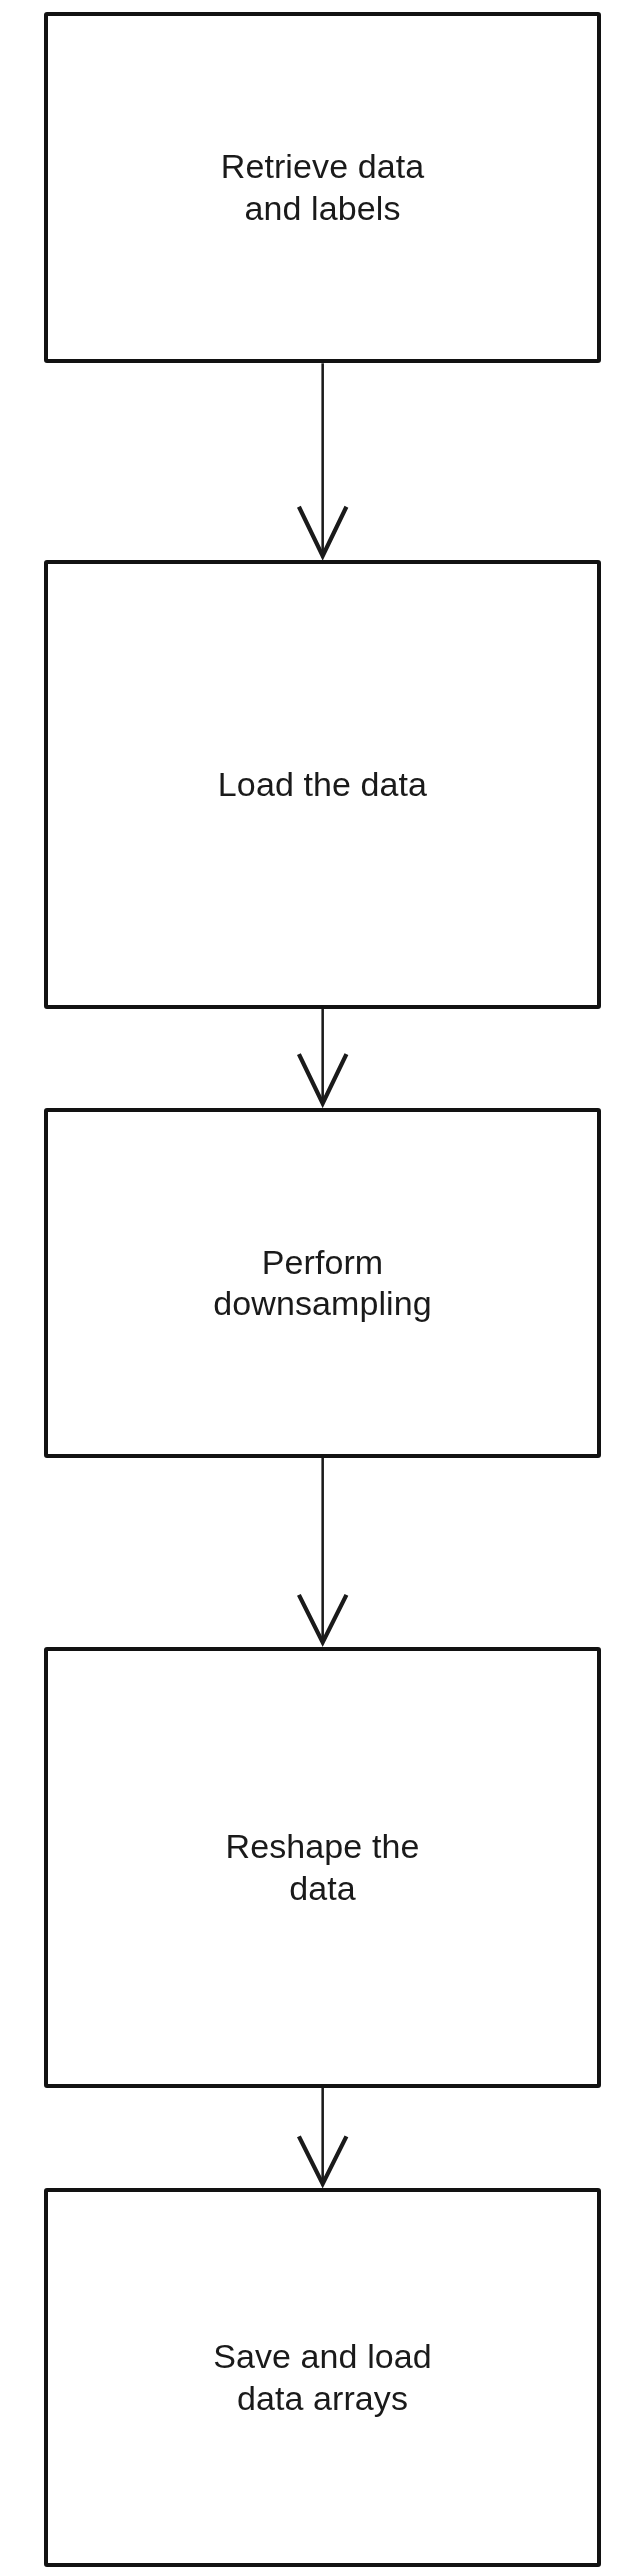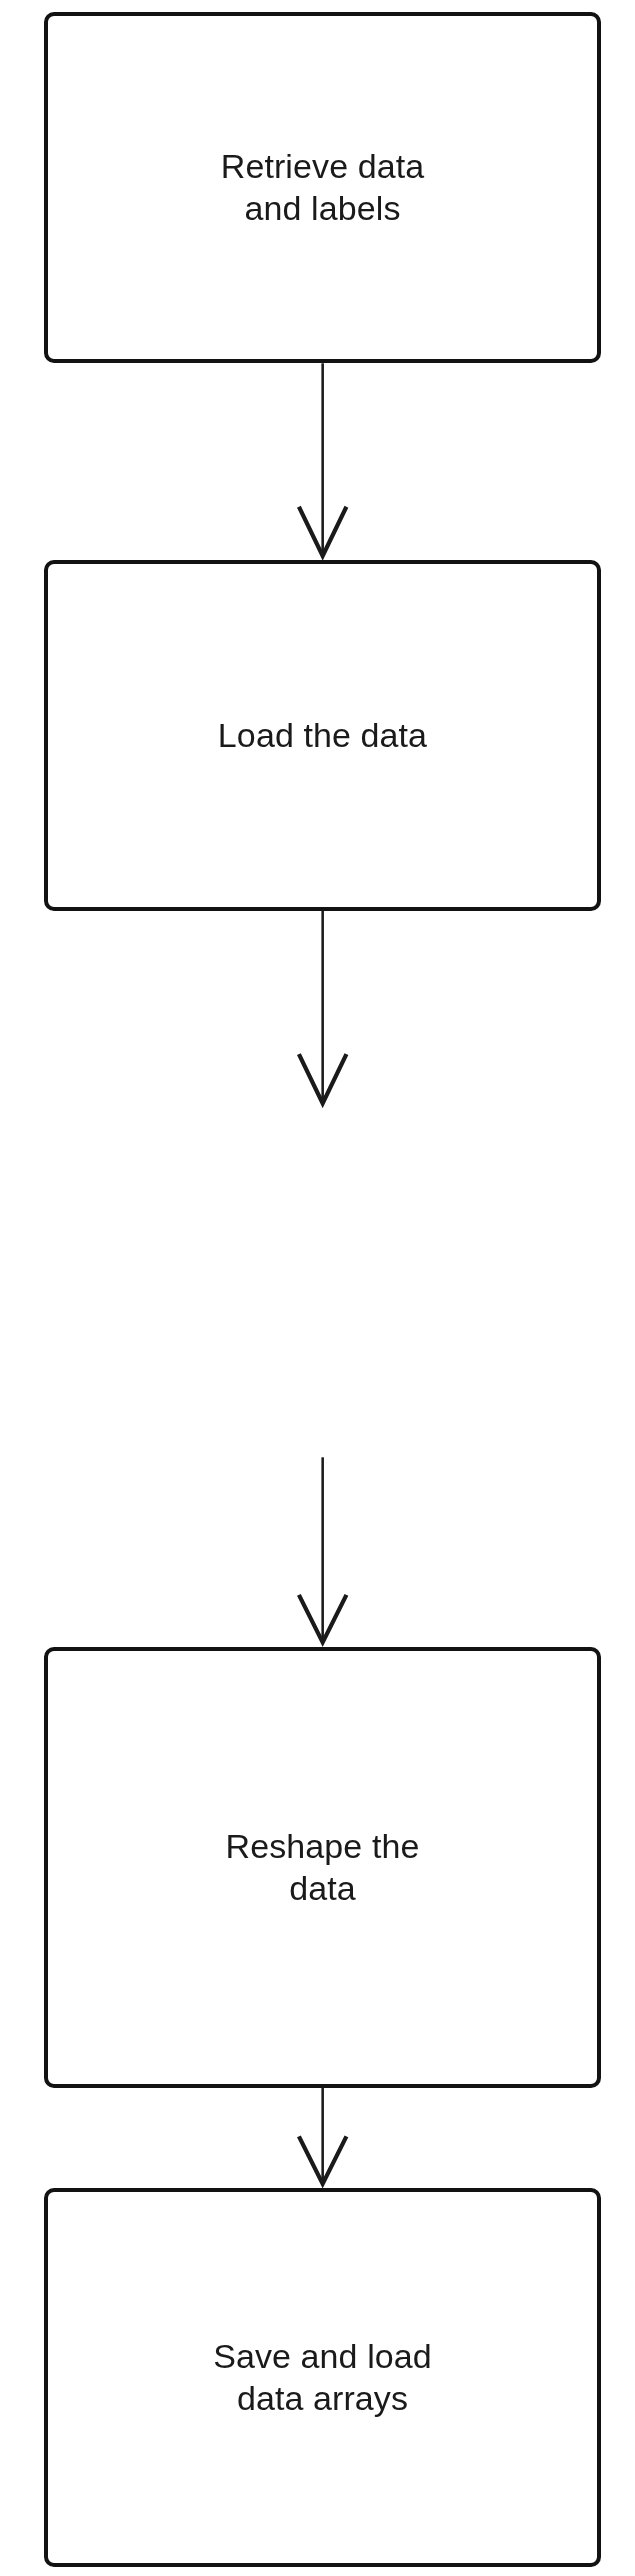--- a/index.html
+++ b/index.html
@@ -18,21 +18,21 @@
     width: 636px;
     height: 2576px;
     overflow: hidden;
     background: #ffffff;
   }
   .flow-node {
     position: absolute;
     box-sizing: border-box;
     background: #ffffff;
     border: 4.2px solid #121212;
-    border-radius: 10px;
+    border-radius: 3px;
     display: flex;
     align-items: center;
     justify-content: center;
     text-align: center;
   }
   .flow-node .node-label {
     display: block;
     font-family: "Liberation Sans", sans-serif;
     font-size: 34px;
     line-height: 1.22;
@@ -77,24 +77,28 @@
       <line x1="380" y1="2349" x2="380" y2="2575" stroke="#1a1a1a" stroke-width="3"></line>
       <polyline points="352,2517 380,2573 408,2517" fill="none" stroke="#1a1a1a" stroke-width="5" stroke-linecap="butt" stroke-linejoin="miter"></polyline>
     </g>
   </svg>
 
   <div class="flow-node" style="left:44px; top:12px; width:557px; height:351px;">
     <span class="node-label">Retrieve data
 and labels</span>
   </div>
 
-  <div class="flow-node" style="left:44px; top:560px; width:557px; height:351px;">
+  <div class="flow-node" style="left:44px; top:560px; width:557px; height:449px;">
     <span class="node-label">Load the data</span>
   </div>
 
+  <div class="flow-node" style="left:44px; top:1108px; width:557px; height:350px;">
+    <span class="node-label">Perform
+downsampling</span>
+  </div>
 
   <div class="flow-node" style="left:44px; top:1647px; width:557px; height:441px;">
     <span class="node-label">Reshape the
 data</span>
   </div>
 
   <div class="flow-node" style="left:44px; top:2188px; width:557px; height:379px;">
     <span class="node-label">Save and load
 data arrays</span>
   </div>

